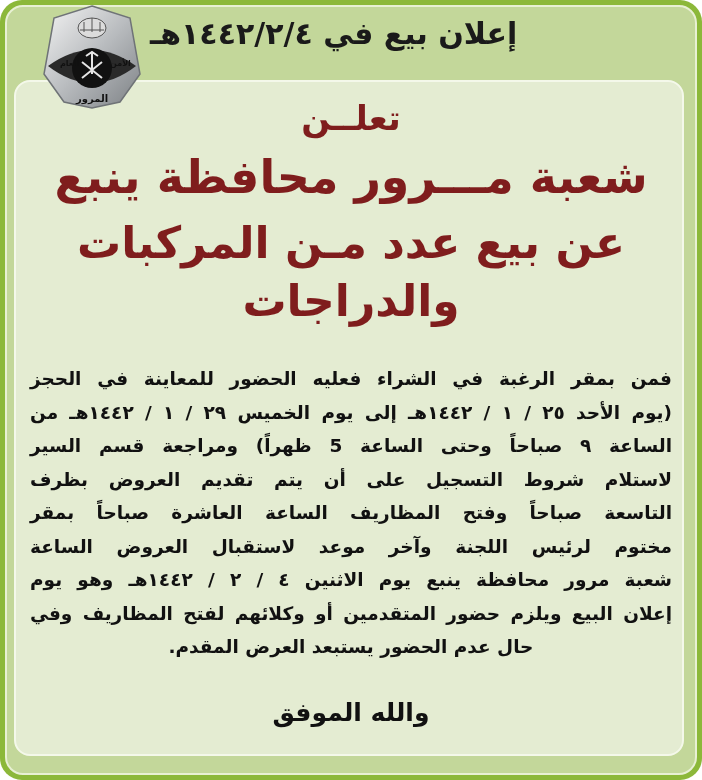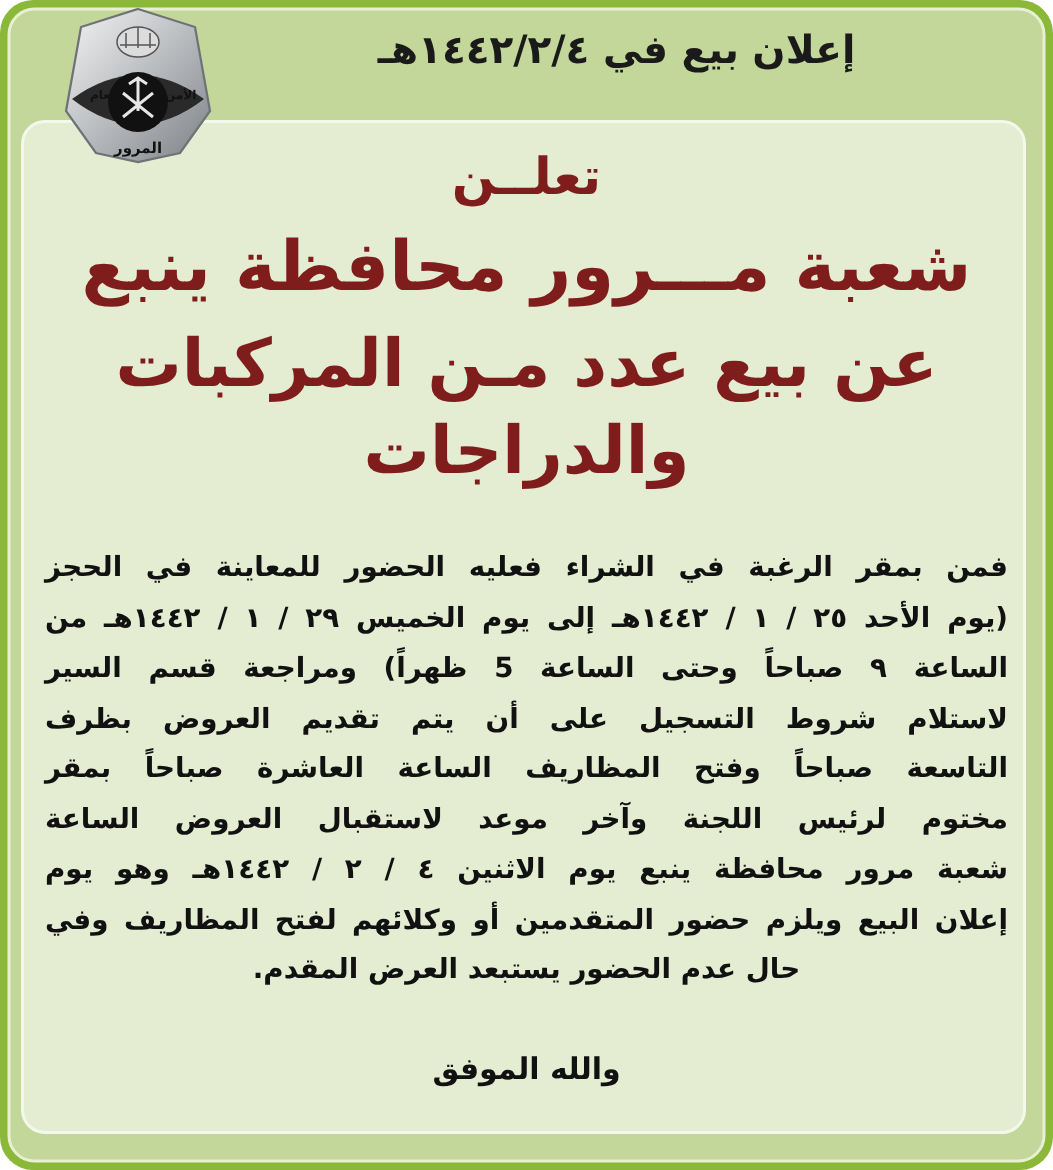--- a/index.html
+++ b/index.html
@@ -15,23 +15,23 @@
   }
   .frame-inner {
     position: absolute; left: 5px; top: 5px; right: 5px; bottom: 5px;
     border-radius: 18px;
     background: #c3d79a;
     border: 2px solid #e8f0d4;
     box-sizing: border-box;
   }
   .header-title {
     position: absolute; top: 14px; left: 150px; right: 30px;
-    text-align: center; direction: rtl;
+    text-align: left; direction: rtl;
     font-family: "DejaVu Sans", sans-serif; font-weight: bold;
-    font-size: 26px; color: #1a1a1a; line-height: 40px;
+    font-size: 30px; color: #1a1a1a; line-height: 40px;
   }
   .content-panel {
     position: absolute; left: 14px; top: 80px; width: 670px; height: 676px;
     background: #e4ecd2;
     border-radius: 16px;
     border: 2px solid #f4f8ea;
     box-sizing: border-box;
   }
   .badge {
     position: absolute; left: 40px; top: 4px; width: 104px; height: 106px;
@@ -51,21 +51,21 @@
   .body-text {
     position: absolute; left: 30px; right: 30px; top: 362px;
     direction: rtl; text-align: justify; text-align-last: justify;
     font-family: "DejaVu Sans", sans-serif; font-weight: bold;
     font-size: 18.5px; line-height: 33.5px; color: #111;
   }
   .body-line { display: block; white-space: nowrap; text-align: justify; text-align-last: justify; }
   .closing {
     position: absolute; left: 30px; right: 30px; top: 699px;
     direction: rtl; text-align: center;
-    font-weight: bold; font-size: 20px; line-height: 27px; color: #111;
+    font-weight: bold; font-size: 25px; line-height: 27px; color: #111;
   }
 </style>
 </head>
 <body>
 
 <div class="frame">
   <div class="frame-inner"></div>
 
   <div class="header-title">إعلان بيع في ١٤٤٢/٢/٤هـ</div>
 

